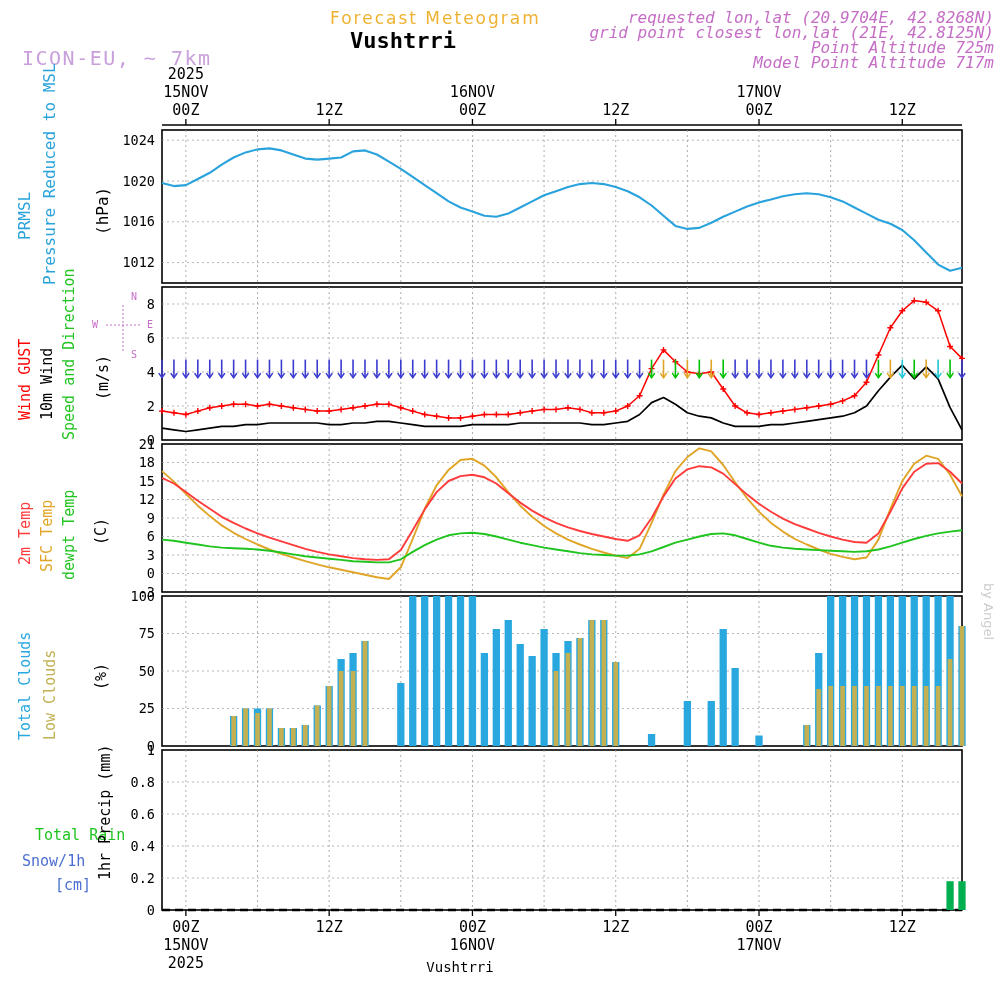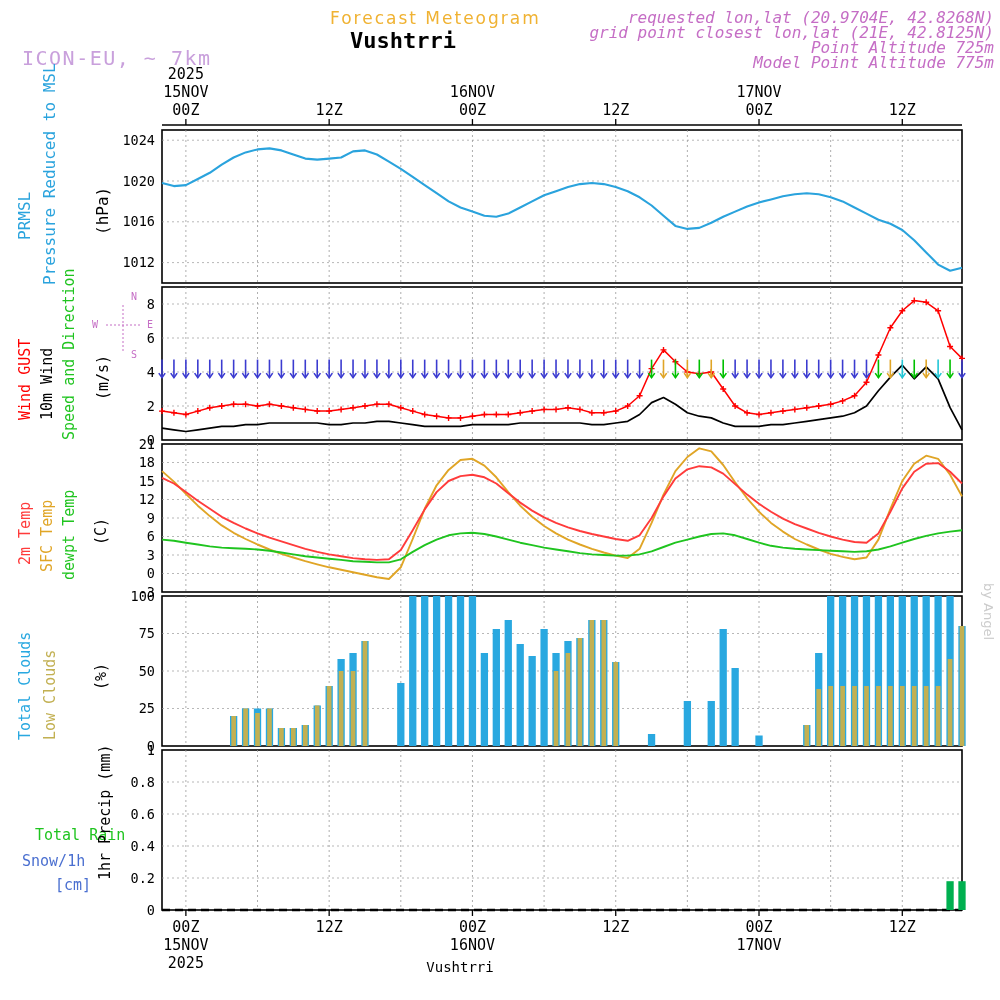--- a/index.html
+++ b/index.html
@@ -15,21 +15,21 @@
 </style>
 </head>
 <body>
 
 <div class="abs t hdr-forecast">Forecast Meteogram</div>
 <div class="abs t hdr-title">Vushtrri</div>
 <div class="abs t hdr-model">ICON-EU, ~ 7km</div>
 <div class="abs hdr-meta" style="top:10px;">requested lon,lat (20.9704E, 42.8268N)</div>
 <div class="abs hdr-meta" style="top:25px;margin-left:8px;">grid point closest lon,lat (21E, 42.8125N)</div>
 <div class="abs hdr-meta" style="top:40px;">Point Altitude 725m</div>
-<div class="abs hdr-meta" style="top:55px;">Model Point Altitude 775m</div>
+<div class="abs hdr-meta" style="top:55px;">Model Point Altitude 717m</div>
 <div class="wm">by Angel</div>
 
 <svg id="meteogram" width="1000" height="1000">
     <line x1="162" y1="125" x2="962" y2="125" stroke="#000" stroke-width="1.4"></line>
     <line x1="185.88059701492537" y1="119" x2="185.88059701492537" y2="125" stroke="#000" stroke-width="1.3"></line>
     <text font-family="&quot;DejaVu Sans Mono&quot;,monospace" font-size="15" fill="#000" text-anchor="middle" x="185.88059701492537" y="115">00Z</text>
     <line x1="329.1641791044776" y1="119" x2="329.1641791044776" y2="125" stroke="#000" stroke-width="1.3"></line>
     <text font-family="&quot;DejaVu Sans Mono&quot;,monospace" font-size="15" fill="#000" text-anchor="middle" x="329.1641791044776" y="115">12Z</text>
     <line x1="472.44776119402985" y1="119" x2="472.44776119402985" y2="125" stroke="#000" stroke-width="1.3"></line>
     <text font-family="&quot;DejaVu Sans Mono&quot;,monospace" font-size="15" fill="#000" text-anchor="middle" x="472.44776119402985" y="115">00Z</text>

